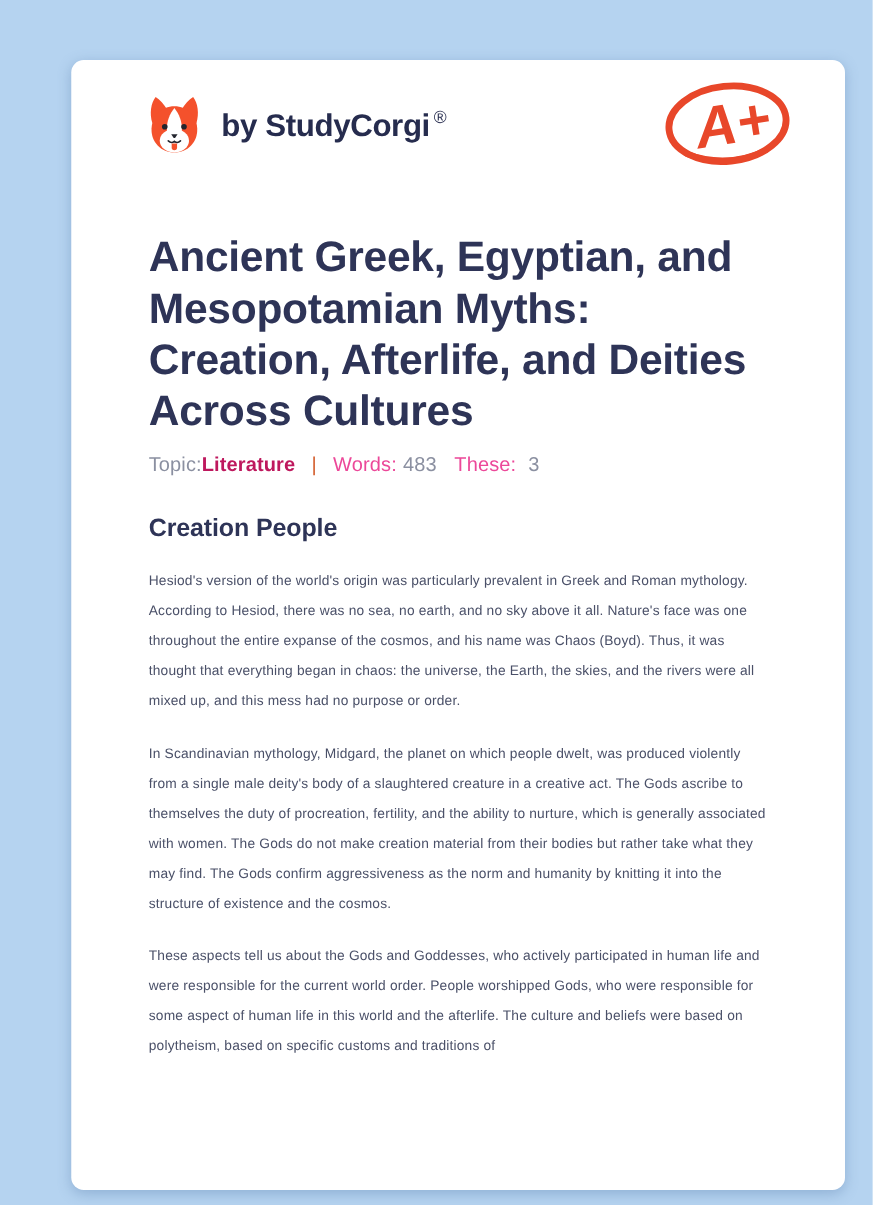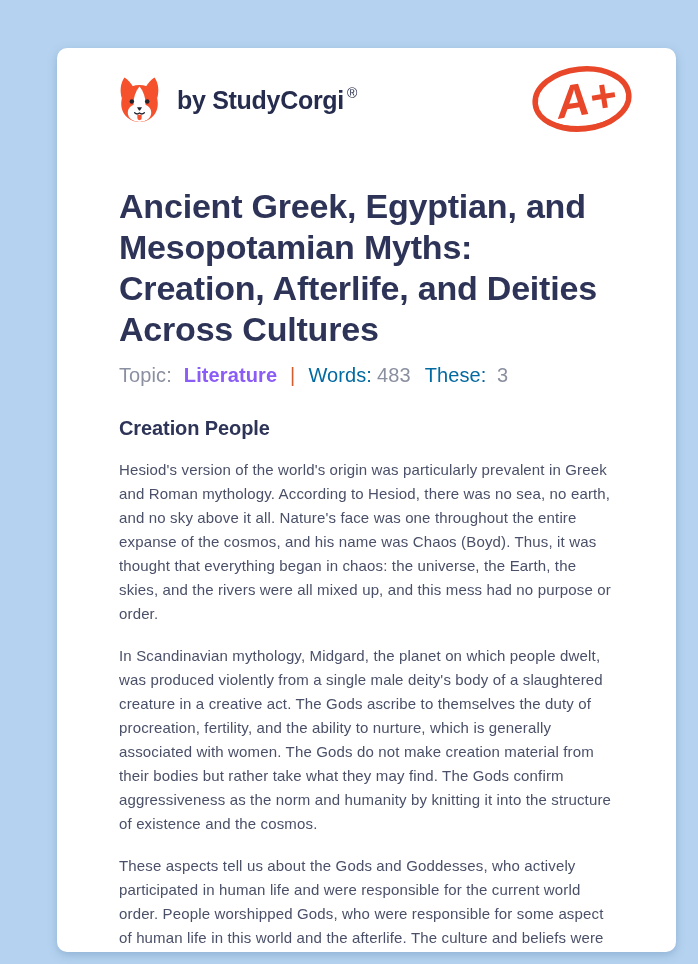--- a/index.html
+++ b/index.html
@@ -67,52 +67,52 @@
     margin-top: 28px;
     font-size: 34px;
     line-height: 41px;
     font-weight: 700;
     color: #2e3457;
     letter-spacing: -0.2px;
     max-width: 512px;
   }
   .meta-row {
     margin-top: 14px;
-    font-size: 20px;
+    font-size: 16px;
     color: #8b90a1;
     display: flex;
     align-items: center;
     letter-spacing: 0.1px;
     text-align: right;
   }
   .meta-topic-label { color: #8b90a1; }
   .meta-topic-value {
-    color: #8b5cf6;
+    color: #be185d;
     font-weight: 600;
-    margin-left: 12px;
+    margin-left: 0;
     text-decoration: none;
     cursor: pointer;
   }
   .meta-separator {
     color: #d45f2e;
     margin: 0 13px;
   }
-  .meta-words-label, .meta-pages-label { color: #0369a1; }
+  .meta-words-label, .meta-pages-label { color: #ec4899; }
   .meta-words-value, .meta-pages-value { color: #8b90a1; margin-left: 5px; }
   .meta-pages-group { margin-left: 14px; }
   .section-heading {
     margin-top: 30px;
     font-size: 20px;
     font-weight: 700;
     color: #2e3457;
     letter-spacing: -0.1px;
   }
   .paragraph {
     margin-top: 18px;
-    font-size: 15px;
+    font-size: 11px;
     line-height: 24px;
     color: #4a5068;
     letter-spacing: 0.15px;
     max-width: 512px;
   }
 </style>
 </head>
 <body>
 
 <div class="viewport">

